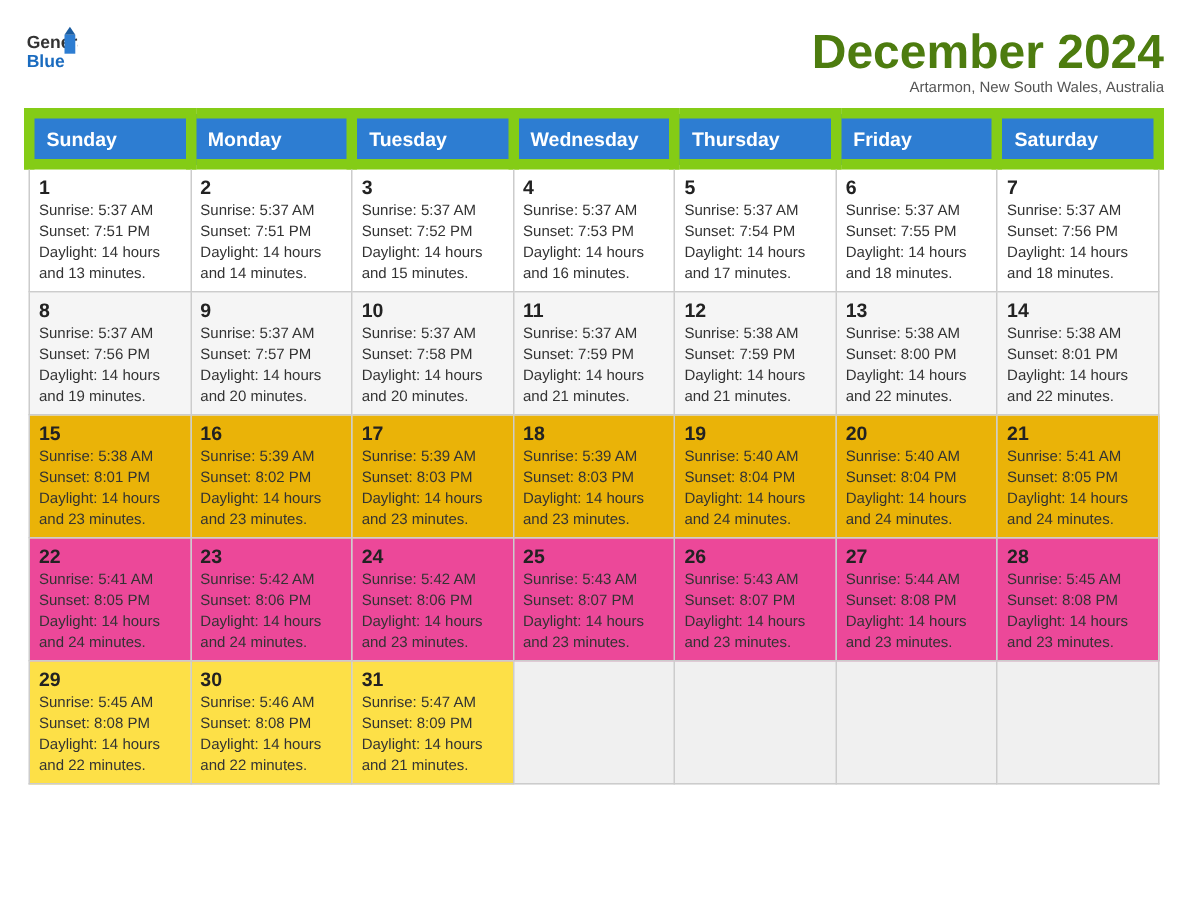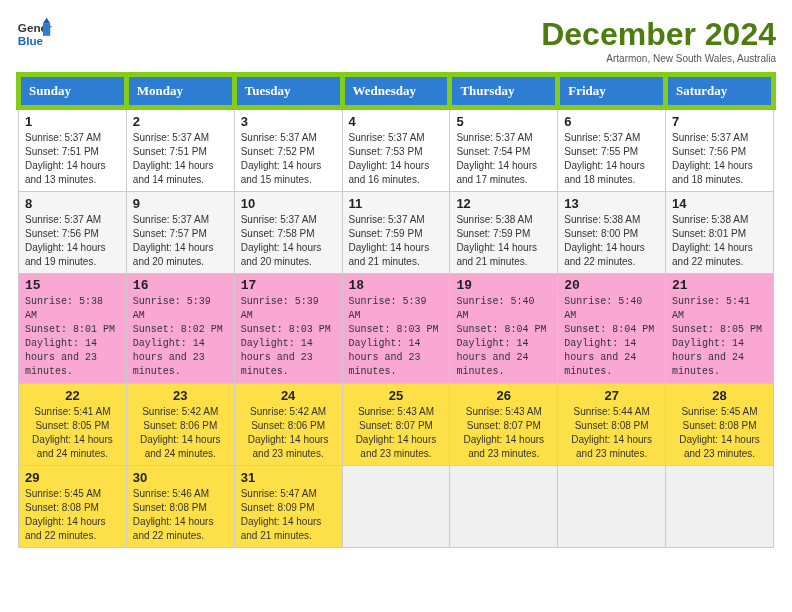--- a/index.html
+++ b/index.html
@@ -42,22 +42,21 @@
       border-collapse: collapse;
       font-size: 11px;
     }
     th {
       background-color: #2d7dd2;
       color: #fff;
       text-align: left;
       padding: 6px 8px;
       font-size: 13px;
       font-weight: bold;
-      border: 5px solid #84cc16;
-      font-family: Liberation Serif, serif;
+      border: 7px solid #84cc16;
     }
     td {
       border: 1px solid #ccc;
       vertical-align: top;
       padding: 4px 6px;
       width: 107px;
       min-height: 80px;
     }
     .day-num {
       font-size: 13px;
@@ -70,22 +69,22 @@
       font-size: 10px;
       color: #333;
       line-height: 1.4;
     }
     tr:nth-child(even) td { background: #f7f7f7; }
     tr:nth-child(odd) td { background: #fff; }
     tr:first-child td { background: #fff; }
     .empty-cell { background: #f0f0f0 !important; }
     tbody tr:nth-child(1) td { background: #fff; }
     tbody tr:nth-child(2) td { background: #f5f5f5; }
-    tbody tr:nth-child(3) td { background: #f9a8d4; font-family: Liberation Mono, monospace; }
-    tbody tr:nth-child(4) td { background: #fde047; text-align: center; }
+    tbody tr:nth-child(3) td { background: #eab308; }
+    tbody tr:nth-child(4) td { background: #ec4899; }
     tbody tr:nth-child(5) td { background: #fde047; }
     tbody tr:nth-child(6) td { background: #f5f5f5; }
   </style>
 </head>
 <body>
 
 <div class="header-area">
   <div class="logo">
     <svg class="logo-icon" viewBox="0 0 40 40">
       <text x="2" y="18" font-size="13" font-weight="bold" fill="#333">General</text>

